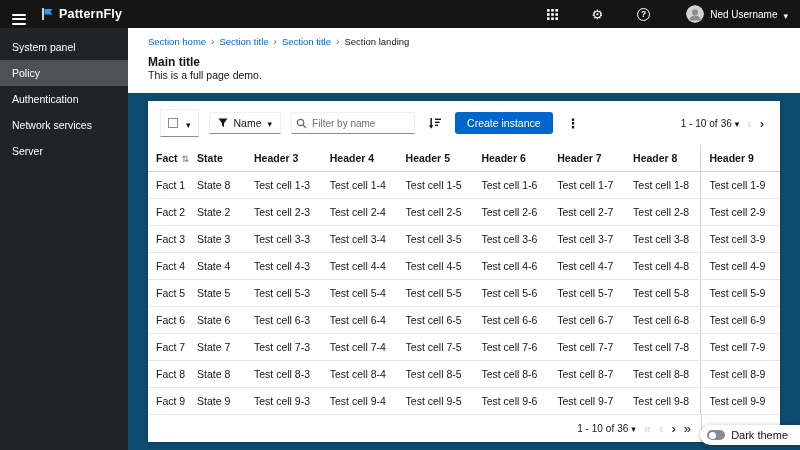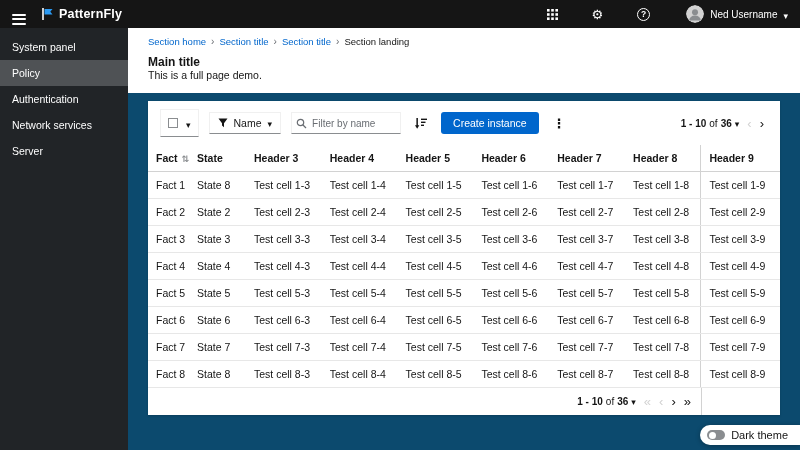--- a/index.html
+++ b/index.html
@@ -44,32 +44,32 @@
   .page-body{flex:1;padding:8px 20px 9px;overflow:hidden}
   .card{background:#fff;box-shadow:0 1px 2px rgba(3,3,3,.16)}
 
   
   .toolbar{display:flex;align-items:center;gap:10px;padding:8px 12px}
   .bulk-select{display:flex;align-items:center;gap:8px;padding:4px 7px;border:1px solid #f0f0f0;border-bottom-color:#8a8d90;background:#fff;cursor:pointer}
   .checkbox{width:10px;height:10px;border:1px solid #8a8d90;background:#fff;display:inline-block}
   .bulk-select .caret-glyph,.filter-toggle .caret-glyph,.pg-menu .caret-glyph{color:#151515}
   .filter-toggle{display:flex;align-items:center;gap:6px;padding:4px 8px;border:1px solid #f0f0f0;border-bottom-color:#8a8d90;font-size:10.5px;cursor:pointer}
   .search-wrap{position:relative}
-  .search-input{width:110px;height:22px;border:1px solid #f0f0f0;border-bottom-color:#8a8d90;padding:0 4px 0 20px;font-size:10px;font-family:inherit;color:#151515}
+  .search-input{width:124px;height:22px;border:1px solid #f0f0f0;border-bottom-color:#8a8d90;padding:0 4px 0 20px;font-size:10px;font-family:inherit;color:#151515}
   .search-input::placeholder{color:#6a6e73}
   .search-ic{position:absolute;left:5px;top:6px}
   .icon-btn{padding:2px 4px;display:flex;align-items:center}
   .primary-btn{background:#0066cc;color:#fff;font-size:10.5px;padding:5px 12px;border-radius:3px}
   .kebab::before{content:"⋮";font-size:13px;font-weight:bold;color:#151515}
 
   
   .pagination{display:flex;align-items:center;font-size:10px}
   .pagination.compact{margin-left:auto}
   .pg-menu{display:flex;align-items:center;gap:3px;font-size:10px;padding:2px 4px}
-  .pg-menu b{font-weight:bold}
+  .pg-menu b{font-weight:normal}
   .pg-nav{font-size:13px;line-height:1;padding:2px 4px;color:#151515}
   .pg-nav.disabled{color:#d2d2d2;cursor:default}
   .glyph-first::before{content:"«"}
   .glyph-prev::before{content:"‹"}
   .glyph-next::before{content:"›"}
   .glyph-last::before{content:"»"}
 
   
   table.data{width:100%;border-collapse:collapse;table-layout:fixed}
   .data th{font-size:10.5px;font-weight:bold;text-align:left;padding:7px 8px;border-bottom:1px solid #d2d2d2;color:#151515}
@@ -331,20 +331,31 @@
                 <td>State 8</td>
                 <td>Test cell 8-3</td>
                 <td>Test cell 8-4</td>
                 <td>Test cell 8-5</td>
                 <td>Test cell 8-6</td>
                 <td>Test cell 8-7</td>
                 <td>Test cell 8-8</td>
                 <td class="lastcol">Test cell 8-9</td>
               </tr>
 
+              <tr>
+                <td>Fact 9</td>
+                <td>State 9</td>
+                <td>Test cell 9-3</td>
+                <td>Test cell 9-4</td>
+                <td>Test cell 9-5</td>
+                <td>Test cell 9-6</td>
+                <td>Test cell 9-7</td>
+                <td>Test cell 9-8</td>
+                <td class="lastcol">Test cell 9-9</td>
+              </tr>
 
           </tbody>
         </table>
 
         <div class="card-footer">
           <div class="pagination full">
             <button class="pg-menu">
               <b>1 - 10</b>
               <span class="pg-of">of</span>
               <b>36</b>

